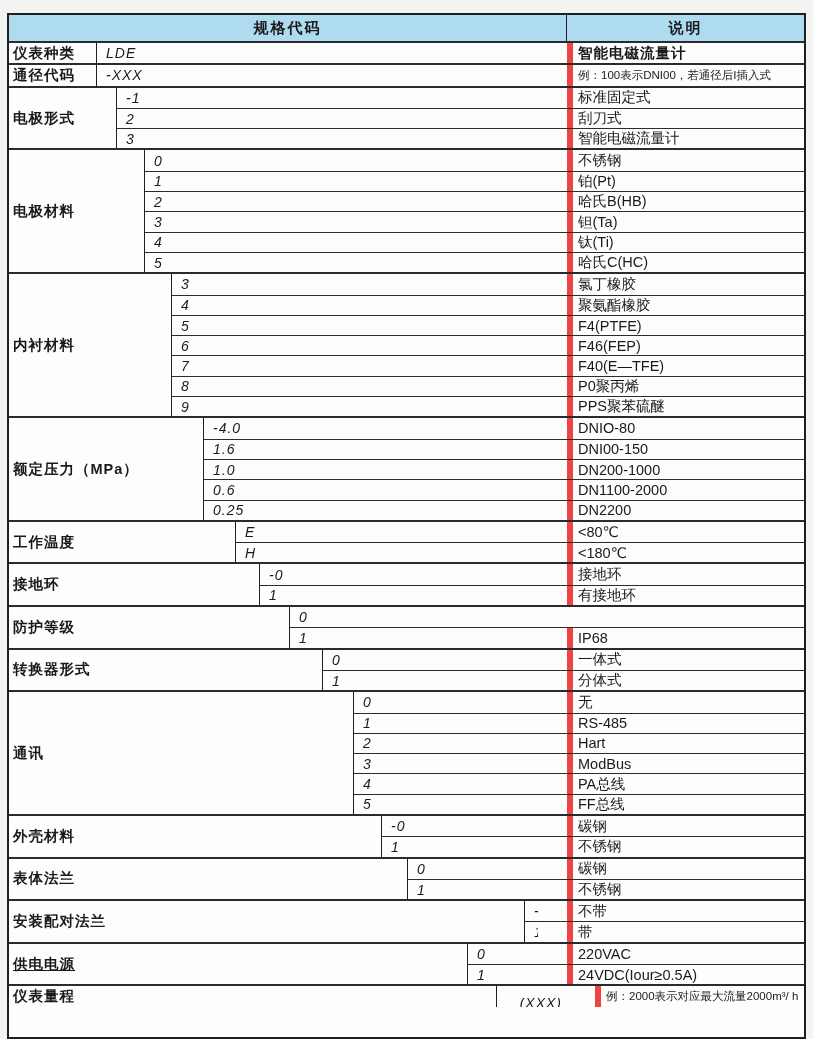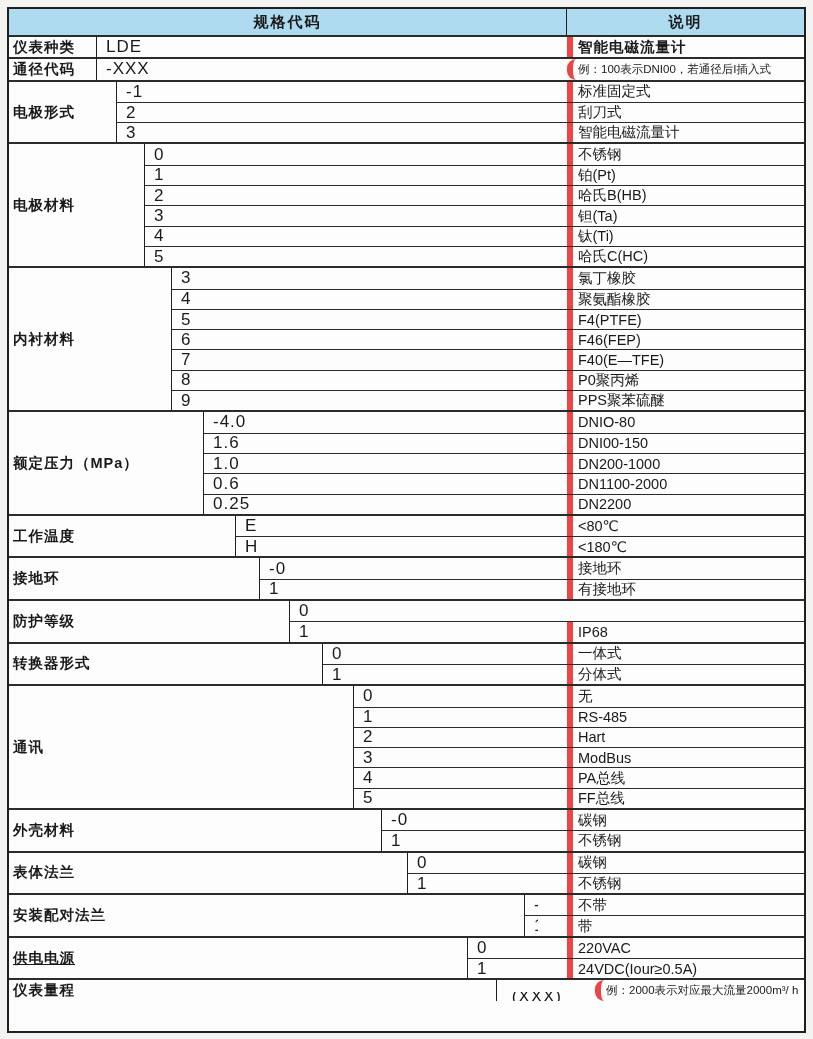--- a/index.html
+++ b/index.html
@@ -4,21 +4,21 @@
 <style>
   * { margin:0; padding:0; box-sizing:border-box; }
   html,body { width:813px; height:1039px; }
   body {
     background:#f3f3f1;
     font-family:"Liberation Sans","DejaVu Sans",sans-serif;
     color:#1a1a1a;
     position:relative;
   }
   .spec-table {
-    position:absolute; left:7px; top:7px;
+    position:absolute; left:7px; top:13px;
     width:799px; height:1026px;
     border:2px solid #1f1f1f;
     background:#fdfdfd;
     display:flex; flex-direction:column;
   }
   .thead {
     display:flex; height:26px; flex:none;
     background:#afdbf0;
   }
   .th {
@@ -37,36 +37,36 @@
     border-right:1px solid #1f1f1f;
     white-space:nowrap; overflow:hidden;
   }
   .rows { flex:1; display:flex; flex-direction:column; min-width:0; }
   .row { display:flex; height:20.3px; flex:none; }
   .row + .row { border-top:1px solid #2b2b2b; }
   .code-cell {
     flex:1; min-width:0;
     display:flex; align-items:center;
     padding-left:9px;
-    font-size:17px; letter-spacing:1px;
-    white-space:nowrap; overflow:hidden;
+    font-size:14px; letter-spacing:1px;
+    white-space:nowrap; overflow:hidden;font-style:italic;
   }
   .code-cell.boxed {
     flex:none; width:69px;
     justify-content:flex-end; padding-right:4px; padding-left:0;margin-top:12px;
   }
   .desc-cell {
     width:237px; flex:none;
     border-left:6px solid #ef4444;
     display:flex; align-items:center;
     padding-left:5px;
     font-size:14.5px;
     white-space:nowrap; overflow:hidden;margin-left:29px;
   }
-  .desc-cell.small { font-size:11.5px; letter-spacing:0;border-radius:9px; }
+  .desc-cell.small { font-size:11.5px; letter-spacing:0; }
   .desc-cell.bold { font-weight:bold; letter-spacing:1px; }
 </style>
 </head>
 <body>
 
 <div class="spec-table">
   <div class="thead">
     <div class="th spec">规格代码</div>
     <div class="th desc">说明</div>
   </div>

